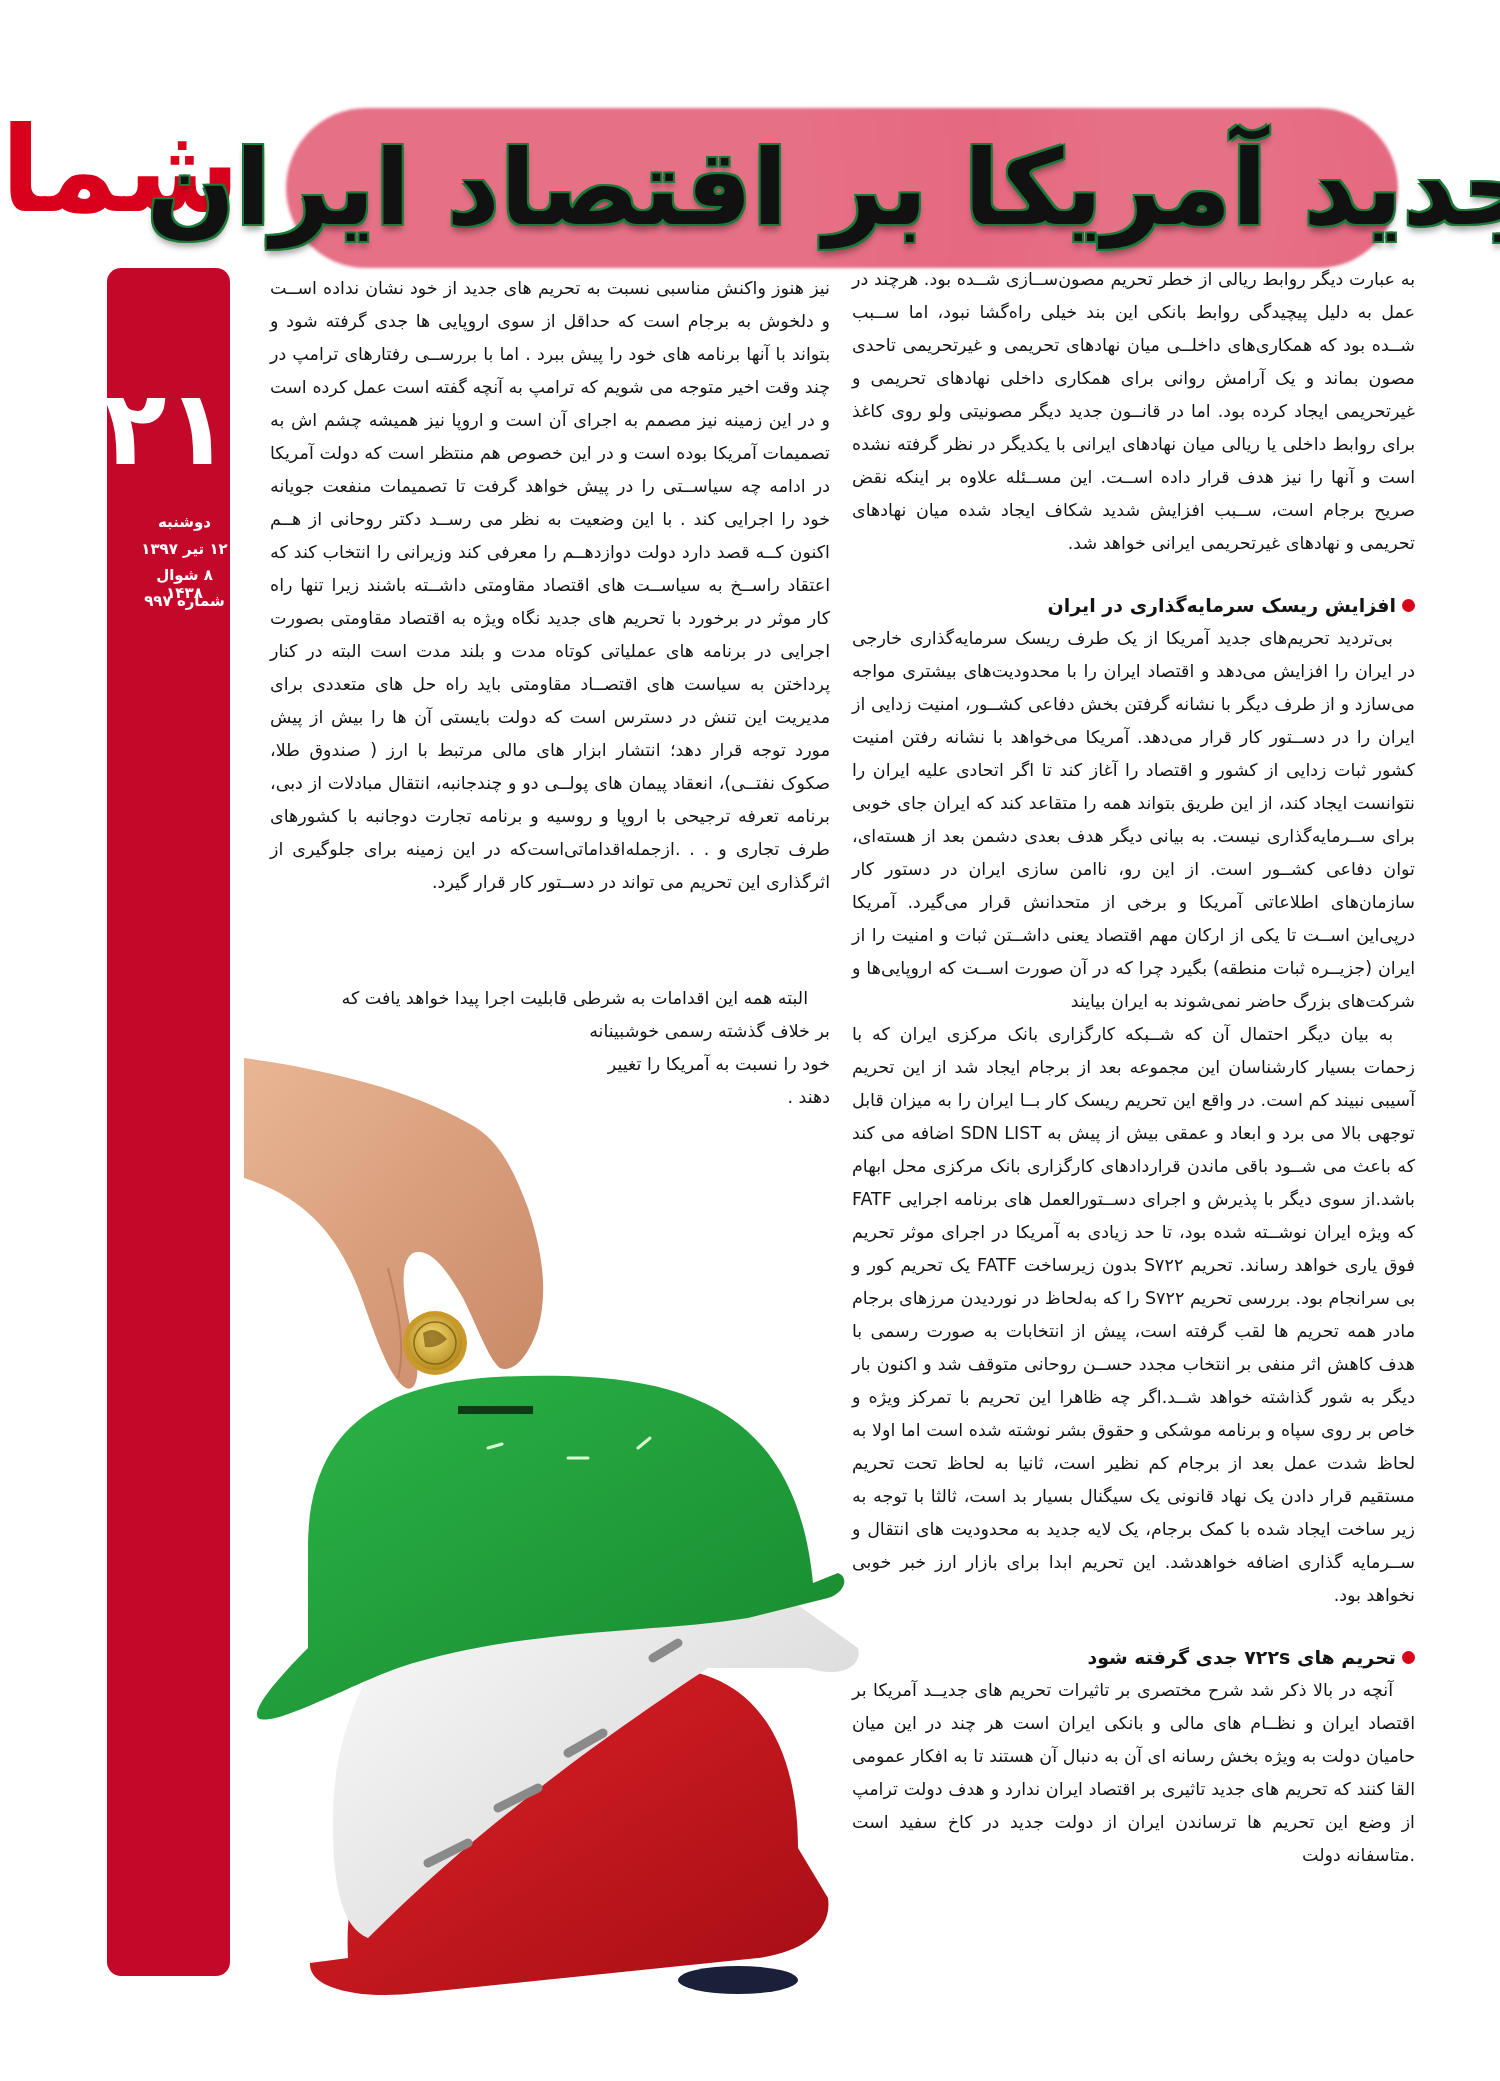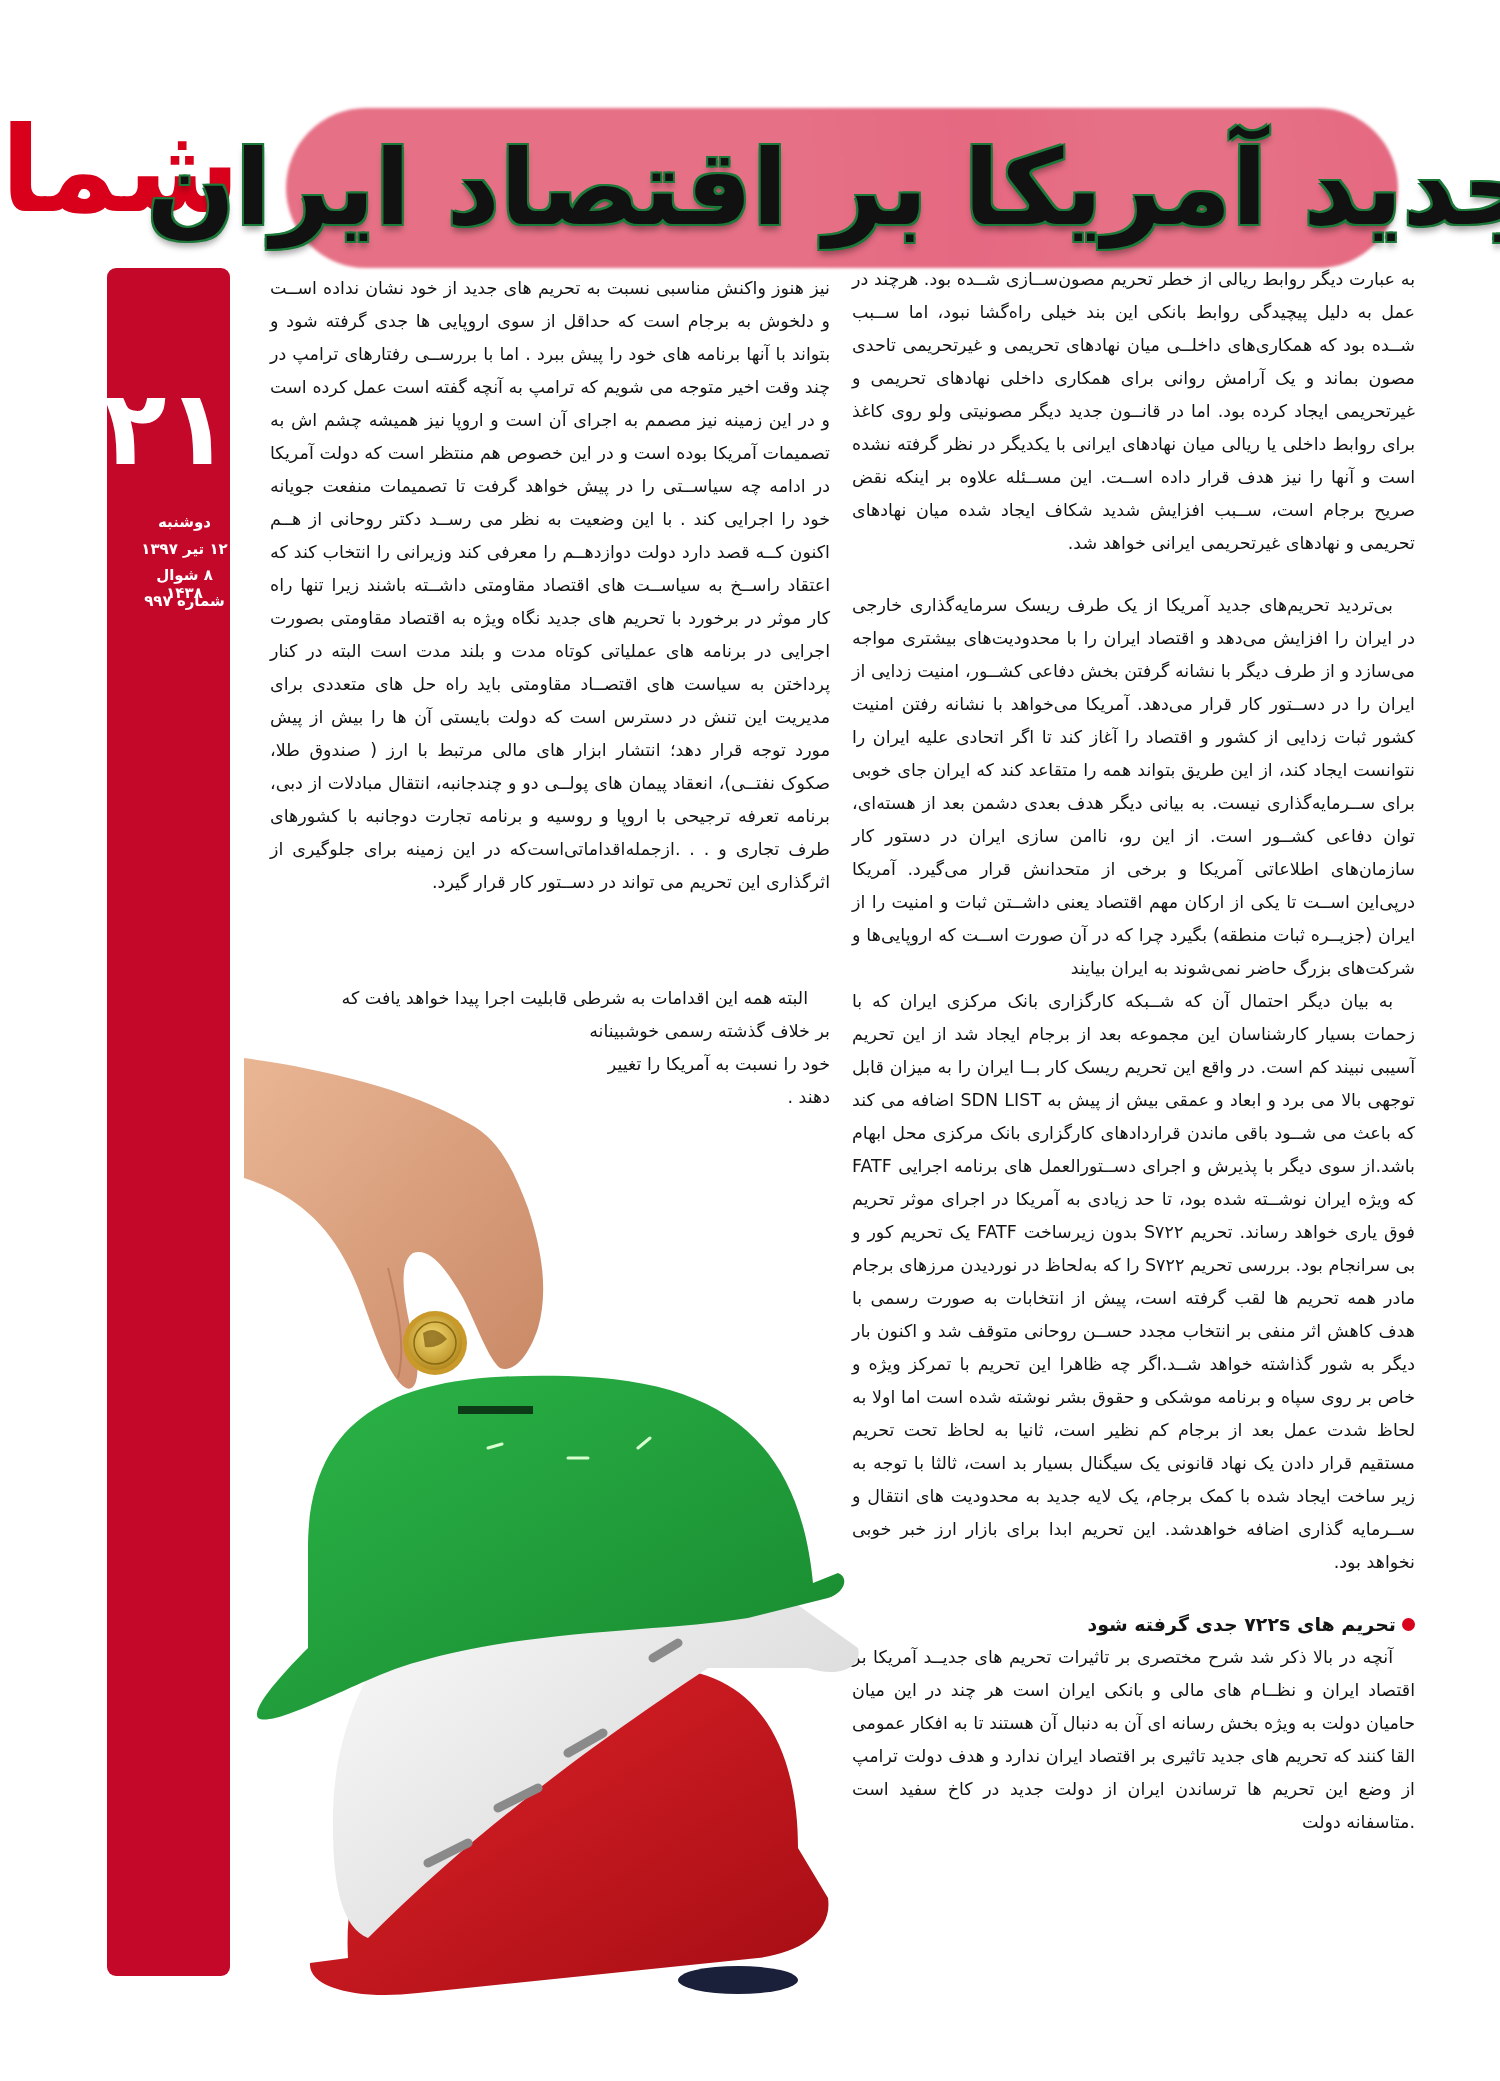--- a/index.html
+++ b/index.html
@@ -11,21 +11,21 @@
   
   #logo {
     left: 100px; top: 70px; width: 140px; height: 200px;
     color: #d9001b; font-family: "DejaVu Sans", sans-serif; font-weight: bold;
     font-size: 118px; line-height: 200px; text-align: center;
     direction: rtl;
   }
   
   #sidebar {
     left: 107px; top: 268px; width: 123px; height: 1708px;
-    background: #c4082a; border-radius: 9px;
+    background: #c4082a; border-radius: 14px;
   }
   #issue-page {
     position: absolute; left: 0; right: 0; top: 100px; text-align: center;
     color: #fff; font-family: "DejaVu Sans", sans-serif; font-weight: bold;
     font-size: 104px; line-height: 120px; direction: rtl;
   }
   .date-line {
     position: absolute; left: 0; right: 0; text-align: center; color: #fff;
     font-family: "DejaVu Sans", sans-serif; font-weight: bold; font-size: 15px; direction: rtl; padding-left: 32px;
   }
@@ -101,20 +101,24 @@
 <div id="left-tail" class="abs col">
   <p class="indent">البته همه این اقدامات به شرطی قابلیت اجرا پیدا خواهد یافت که</p>
   <p style="text-align:right">بر خلاف گذشته رسمی خوشبینانه</p>
   <p style="text-align:right">خود را نسبت به آمریکا را تغییر</p>
   <p style="text-align:right">دهند .</p>
 </div>
 
 <div id="col-right" class="abs col">
   <p>به عبارت دیگر روابط ریالی از خطر تحریم مصون‌ســازی شــده بود. هرچند در عمل به دلیل پیچیدگی روابط بانکی این بند خیلی راه‌گشا نبود، اما ســبب شــده بود که همکاری‌های داخلــی میان نهادهای تحریمی و غیرتحریمی تاحدی مصون بماند و یک آرامش روانی برای همکاری داخلی نهادهای تحریمی و غیرتحریمی ایجاد کرده بود. اما در قانــون جدید دیگر مصونیتی ولو روی کاغذ برای روابط داخلی یا ریالی میان نهادهای ایرانی با یکدیگر در نظر گرفته نشده است و آنها را نیز هدف قرار داده اســت. این مســئله علاوه بر اینکه نقض صریح برجام است، ســبب افزایش شدید شکاف ایجاد شده میان نهادهای تحریمی و نهادهای غیرتحریمی ایرانی خواهد شد.</p>
   <div class="gap-block"></div>
+  <h3 class="section-heading">
+    <span class="bullet-dot"></span>
+    <span>افزایش ریسک سرمایه‌گذاری در ایران</span>
+  </h3>
   <p class="indent">بی‌تردید تحریم‌های جدید آمریکا از یک طرف ریسک سرمایه‌گذاری خارجی در ایران را افزایش می‌دهد و اقتصاد ایران را با محدودیت‌های بیشتری مواجه می‌سازد و از طرف دیگر با نشانه گرفتن بخش دفاعی کشــور، امنیت زدایی از ایران را در دســتور کار قرار می‌دهد.  آمریکا می‌خواهد با نشانه رفتن امنیت کشور ثبات زدایی از کشور و اقتصاد را آغاز کند تا اگر اتحادی علیه ایران را نتوانست ایجاد کند، از این طریق بتواند همه را متقاعد کند که ایران جای خوبی برای ســرمایه‌گذاری نیست. به بیانی دیگر هدف بعدی دشمن بعد از هسته‌ای، توان دفاعی کشــور است. از این رو، ناامن سازی ایران در دستور کار سازمان‌های اطلاعاتی آمریکا و برخی از متحدانش قرار می‌گیرد. آمریکا درپی‌این اســت تا یکی از ارکان مهم اقتصاد یعنی داشــتن ثبات و امنیت را از ایران (جزیــره ثبات منطقه) بگیرد چرا که در آن صورت اســت که اروپایی‌ها و شرکت‌های بزرگ حاضر نمی‌شوند به ایران بیایند</p>
   <p class="indent">به بیان دیگر احتمال آن که شــبکه کارگزاری بانک مرکزی ایران که با زحمات بسیار کارشناسان این مجموعه بعد از برجام ایجاد شد از این تحریم آسیبی نبیند کم است. در واقع این تحریم ریسک کار بــا ایران را به میزان قابل توجهی بالا می برد و ابعاد و عمقی بیش از پیش به SDN LIST اضافه می کند که باعث می شــود باقی ماندن قراردادهای کارگزاری بانک مرکزی محل ابهام باشد.از سوی دیگر با پذیرش و اجرای دســتورالعمل های برنامه اجرایی FATF که ویژه ایران نوشــته شده بود، تا حد زیادی به آمریکا در اجرای موثر تحریم فوق یاری خواهد رساند. تحریم S۷۲۲ بدون زیرساخت FATF یک تحریم کور و بی سرانجام بود. بررسی تحریم S۷۲۲ را که به‌لحاظ در نوردیدن مرزهای برجام مادر همه تحریم ها لقب گرفته است، پیش از انتخابات به صورت رسمی با هدف کاهش اثر منفی بر انتخاب مجدد حســن روحانی متوقف شد و اکنون بار دیگر به شور گذاشته خواهد شــد.اگر چه ظاهرا این تحریم با تمرکز ویژه و خاص بر روی سپاه و برنامه موشکی و حقوق بشر نوشته شده است اما اولا به لحاظ شدت عمل بعد از برجام کم نظیر است، ثانیا به لحاظ تحت تحریم مستقیم قرار دادن یک نهاد قانونی یک سیگنال بسیار بد است، ثالثا با توجه به زیر ساخت ایجاد شده با کمک برجام، یک لایه جدید به محدودیت های انتقال و ســرمایه گذاری اضافه خواهدشد. این تحریم ابدا برای بازار ارز خبر خوبی نخواهد بود.</p>
   <div class="gap-block"></div>
   <h3 class="section-heading">
     <span class="bullet-dot"></span>
     <span>تحریم های ۷۲۲s جدی گرفته شود</span>
   </h3>
   <p class="indent">آنچه در بالا ذکر شد شرح مختصری بر تاثیرات تحریم های جدیــد آمریکا بر اقتصاد ایران و نظــام های مالی و بانکی ایران است هر چند در این میان حامیان دولت به ویژه بخش رسانه ای آن به دنبال آن هستند تا به افکار عمومی القا کنند که تحریم های جدید تاثیری بر اقتصاد ایران ندارد و هدف دولت ترامپ از وضع این تحریم ها ترساندن ایران از دولت جدید در کاخ سفید است .متاسفانه دولت</p>
 </div>
 

